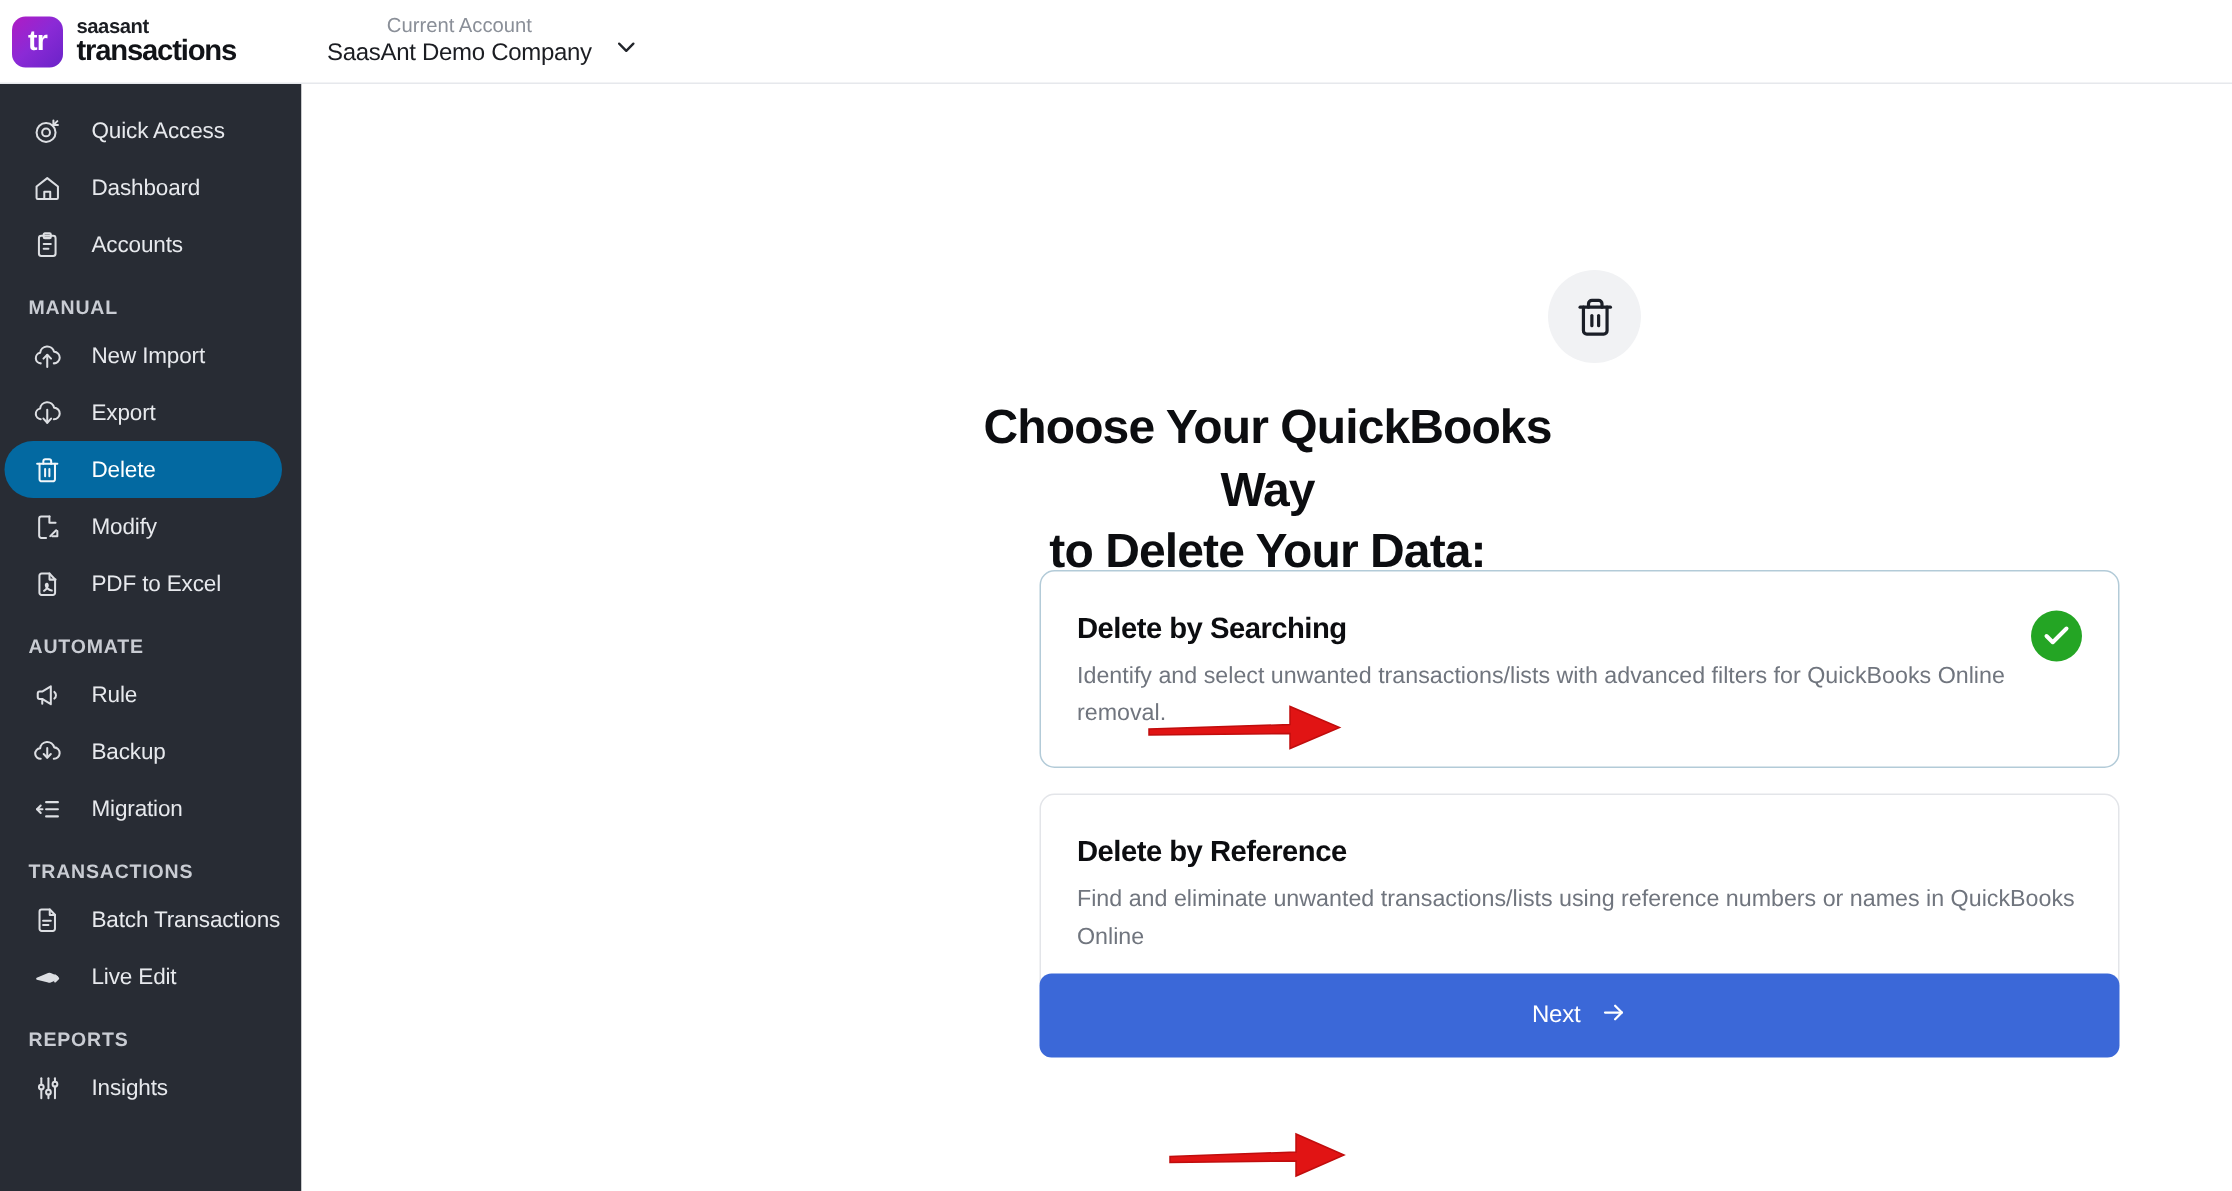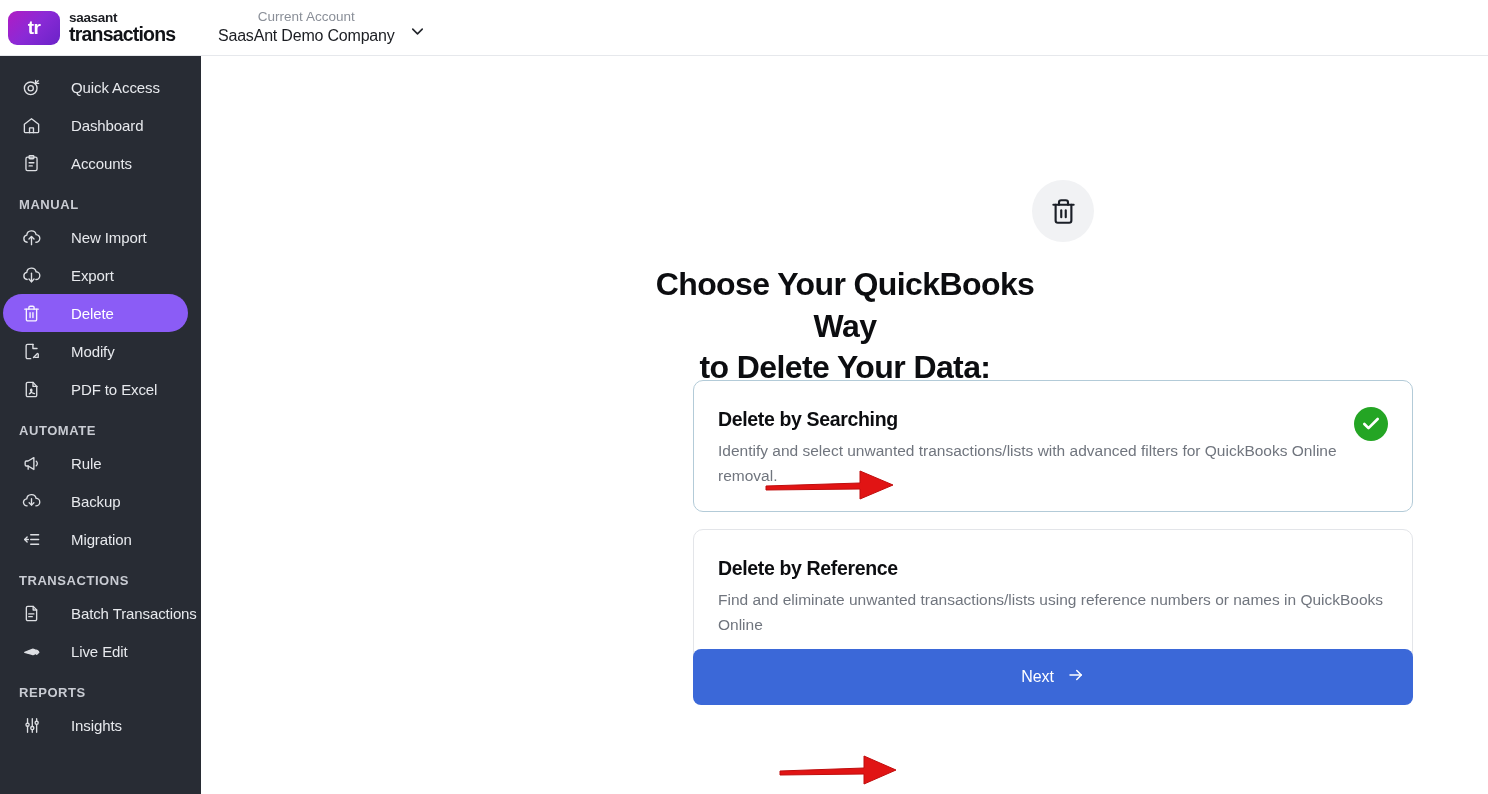--- a/index.html
+++ b/index.html
@@ -17,21 +17,21 @@
     background: #ffffff;
     border-bottom: 1px solid #e6e8ec;
     display: flex; align-items: center;
   }
   #brand {
     width: 201px; height: 56px;
     display: flex; align-items: center; gap: 9px;
     padding-left: 8px;
   }
   #logo-mark {
-    width: 52px; height: 34px; border-radius: 9px;
+    width: 34px; height: 34px; border-radius: 9px;
     background: linear-gradient(135deg, #b01cc4 0%, #8b2ad6 48%, #6a23c8 100%);
     display: flex; align-items: center; justify-content: center;
     color: #ffffff; font-size: 19px; font-weight: bold;
     letter-spacing: -0.5px; line-height: 1;
     flex: 0 0 auto;
   }
   #brand-words { display: flex; flex-direction: column; line-height: 1; }
   #brand-top {
     font-size: 13.5px; font-weight: bold; color: #1b1d22;
     letter-spacing: -0.3px; margin-bottom: 1px;
@@ -53,27 +53,27 @@
     position: absolute; left: 0; top: 56px;
     width: 201px; height: 738px;
     background: #282c34;
     padding-top: 12px;
     overflow: hidden;
   }
   .nav-item {
     position: relative;
     height: 38px; margin: 0 13px 0 3px;
     border-radius: 19px;
-    display: flex; align-items: center; gap: 30px;
+    display: flex; align-items: center; gap: 20px;
     padding-left: 19px;
     color: #e7e9ed;
     font-size: 15px;
     cursor: pointer;
   }
-  .nav-item.active { background: #8b5cf6; color: #ffffff; }
+  .nav-item.active { background: #0369a1; color: #ffffff; }
   .nav-item .nv-ico {
     width: 19px; height: 19px; flex: 0 0 auto;
     display: flex; align-items: center; justify-content: center;
     color: inherit; opacity: .95;
   }
   .nav-item .nv-ico svg { display: block; }
   .nav-label { white-space: nowrap; letter-spacing: -0.1px; }
   .nav-section {
     font-size: 13px; font-weight: bold; color: #c9ccd3;
     letter-spacing: 0.55px;

